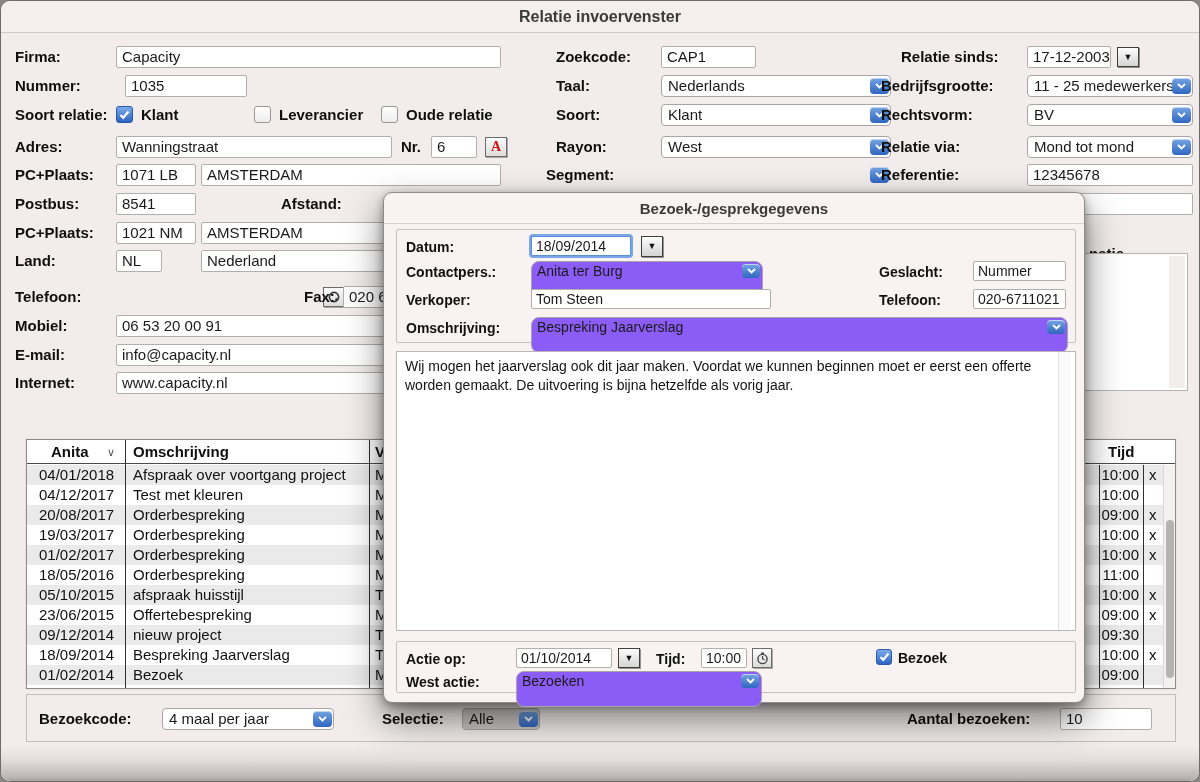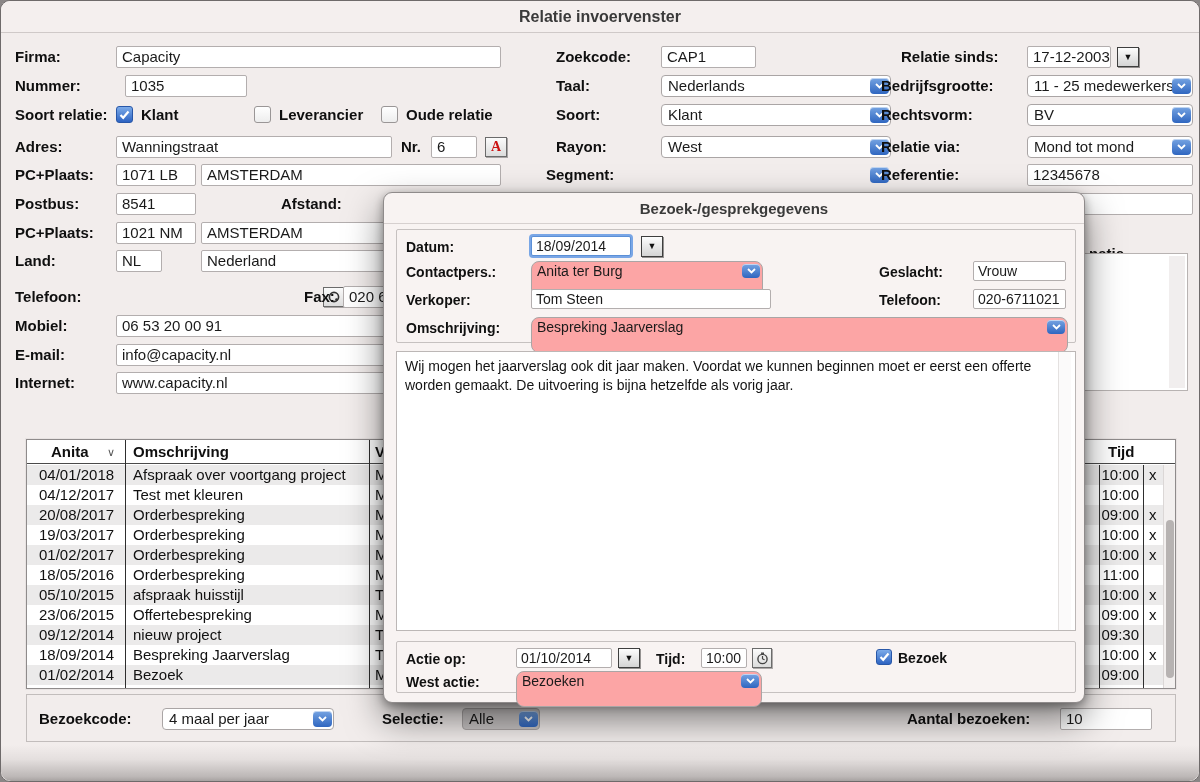--- a/index.html
+++ b/index.html
@@ -61,21 +61,21 @@
   
   .modal { position:absolute; left:383px; top:192px; width:702px; height:511px; background:#f8f3f2;
            border:1px solid #8f8b8b; border-radius:9px;
            box-shadow:0 16px 36px rgba(0,0,0,.5), 0 3px 10px rgba(0,0,0,.35); }
   .mtitle { position:absolute; left:0; right:0; top:0; height:31px; text-align:center; font-weight:bold;
             font-size:15px; line-height:31px; color:#3a3a3a; border-bottom:1px solid #d6d0cf; }
   .mgroup { position:absolute; border:1px solid #c6c1c0; border-radius:2px; }
   .mlbl { position:absolute; font-weight:bold; font-size:14px; color:#101010; line-height:20px; white-space:nowrap; }
   .mfld { position:absolute; height:20px; background:#fff; border:1px solid #b3aeae; border-radius:2px;
           font-size:14px; line-height:18px; padding:0 4px; color:#1a1a1a; white-space:nowrap; overflow:hidden; }
-  .mdd  { position:absolute; height:36px; background:#fca5a5; border:1px solid #aaa5a5; border-radius:8px;
+  .mdd  { position:absolute; height:36px; background:#8b5cf6; border:1px solid #aaa5a5; border-radius:8px;
           font-size:14px; line-height:18px; padding:0 22px 0 5px; color:#1a1a1a; white-space:nowrap; overflow:hidden; }
   .focus { box-shadow:0 0 0 2px #79a6e6; border-color:#5b8fd6; }
   .mtext { position:absolute; left:12px; top:158px; width:680px; height:280px; background:#fff; border:1px solid #bcb7b6;
            font-size:14px; line-height:19px; color:#141414; padding:5px 22px 5px 8px; }
   .mtext-sb { position:absolute; right:1px; top:1px; bottom:1px; width:13px; background:#fbfafa; border-left:1px solid #e4e1e0; }
 </style>
 </head>
 <body>
 
 <div class="win">
@@ -330,21 +330,21 @@
   <div class="clsbtn" style="left:257px;top:43px;height:21px"><span>▼</span></div>
 
   <div class="mlbl" style="left:22px;top:69px">Contactpers.:</div>
   <div class="mdd" style="left:147px;top:68px;width:232px">Anita ter Burg</div>
   <span class="ddbtn" style="left:358px;top:71px;width:18px;height:14px">
     <svg width="9" height="6" viewBox="0 0 9 6">
         <polyline points="1,1 4.5,4.5 8,1" fill="none" stroke="#fff" stroke-width="1.8"></polyline>
       </svg>
     </span>
   <div class="mlbl rlbl" style="left:495px;top:69px;width:90px">Geslacht:</div>
-  <div class="mfld" style="left:589px;top:68px;width:93px">Vrouw</div>
+  <div class="mfld" style="left:589px;top:68px;width:93px">Nummer</div>
 
   <div class="mlbl" style="left:22px;top:97px">Verkoper:</div>
   <div class="mfld" style="left:147px;top:96px;width:240px">Tom Steen</div>
   <div class="mlbl rlbl" style="left:495px;top:97px;width:90px">Telefoon:</div>
   <div class="mfld" style="left:589px;top:96px;width:93px">020-6711021</div>
 
   <div class="mlbl" style="left:22px;top:125px">Omschrijving:</div>
   <div class="mdd" style="left:147px;top:124px;width:537px">Bespreking Jaarverslag</div>
   <span class="ddbtn" style="left:663px;top:127px;width:18px;height:14px">
     <svg width="9" height="6" viewBox="0 0 9 6">

